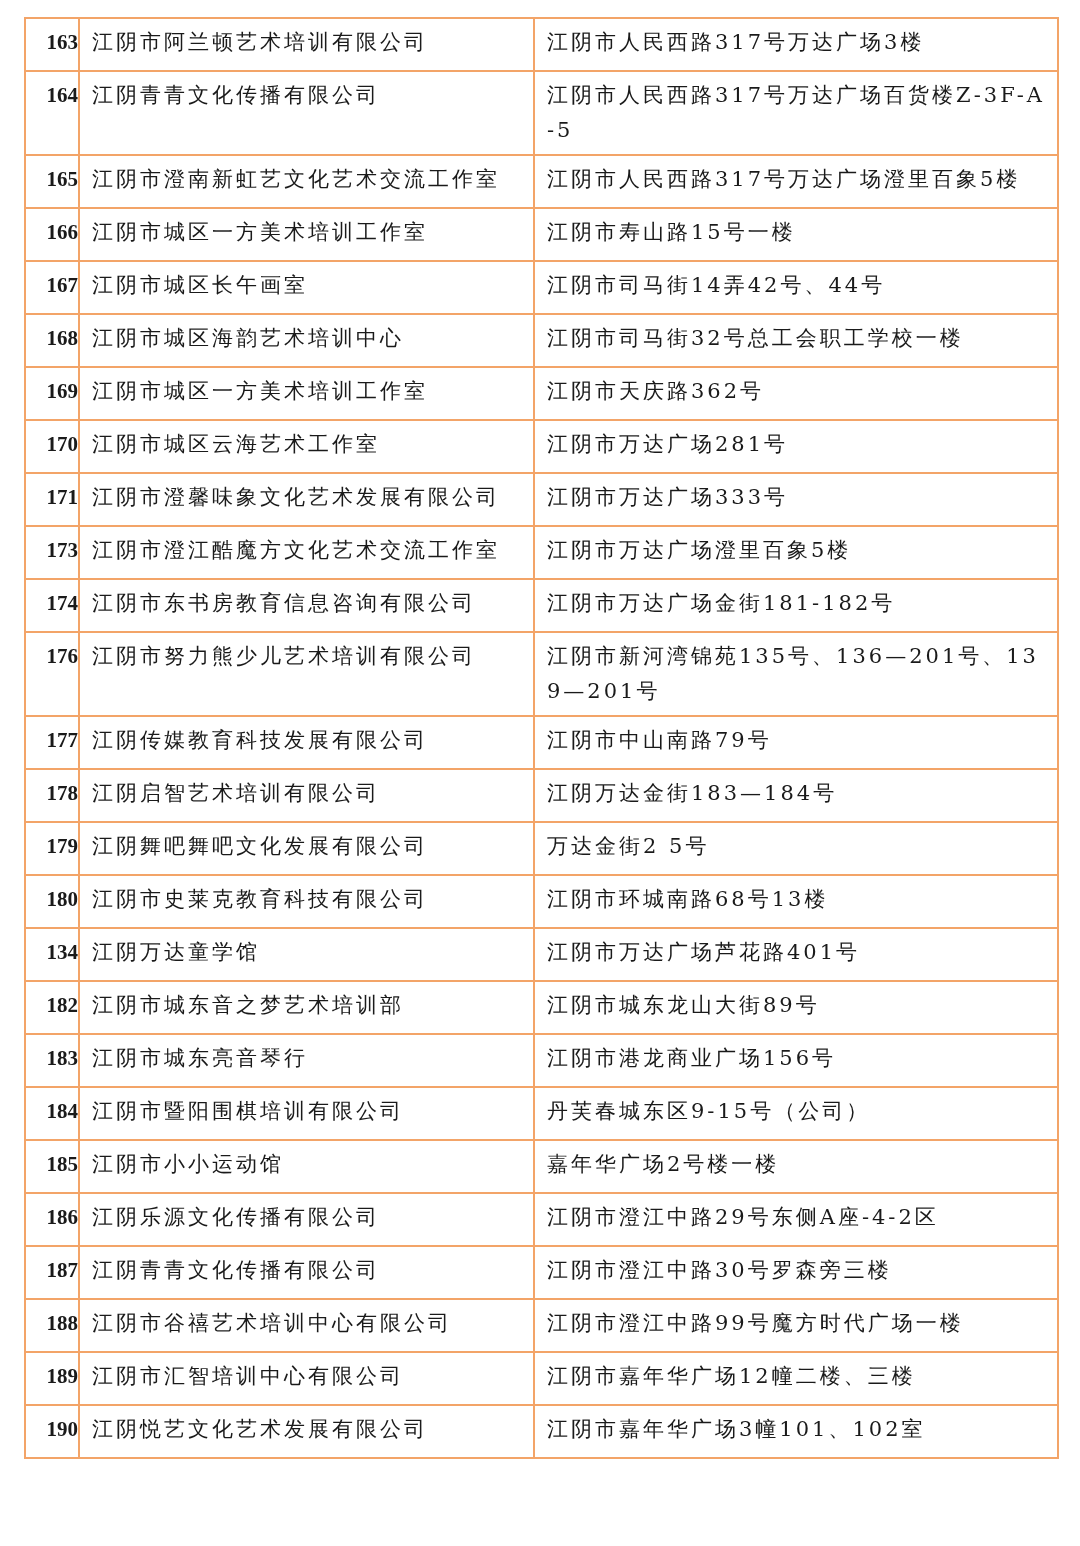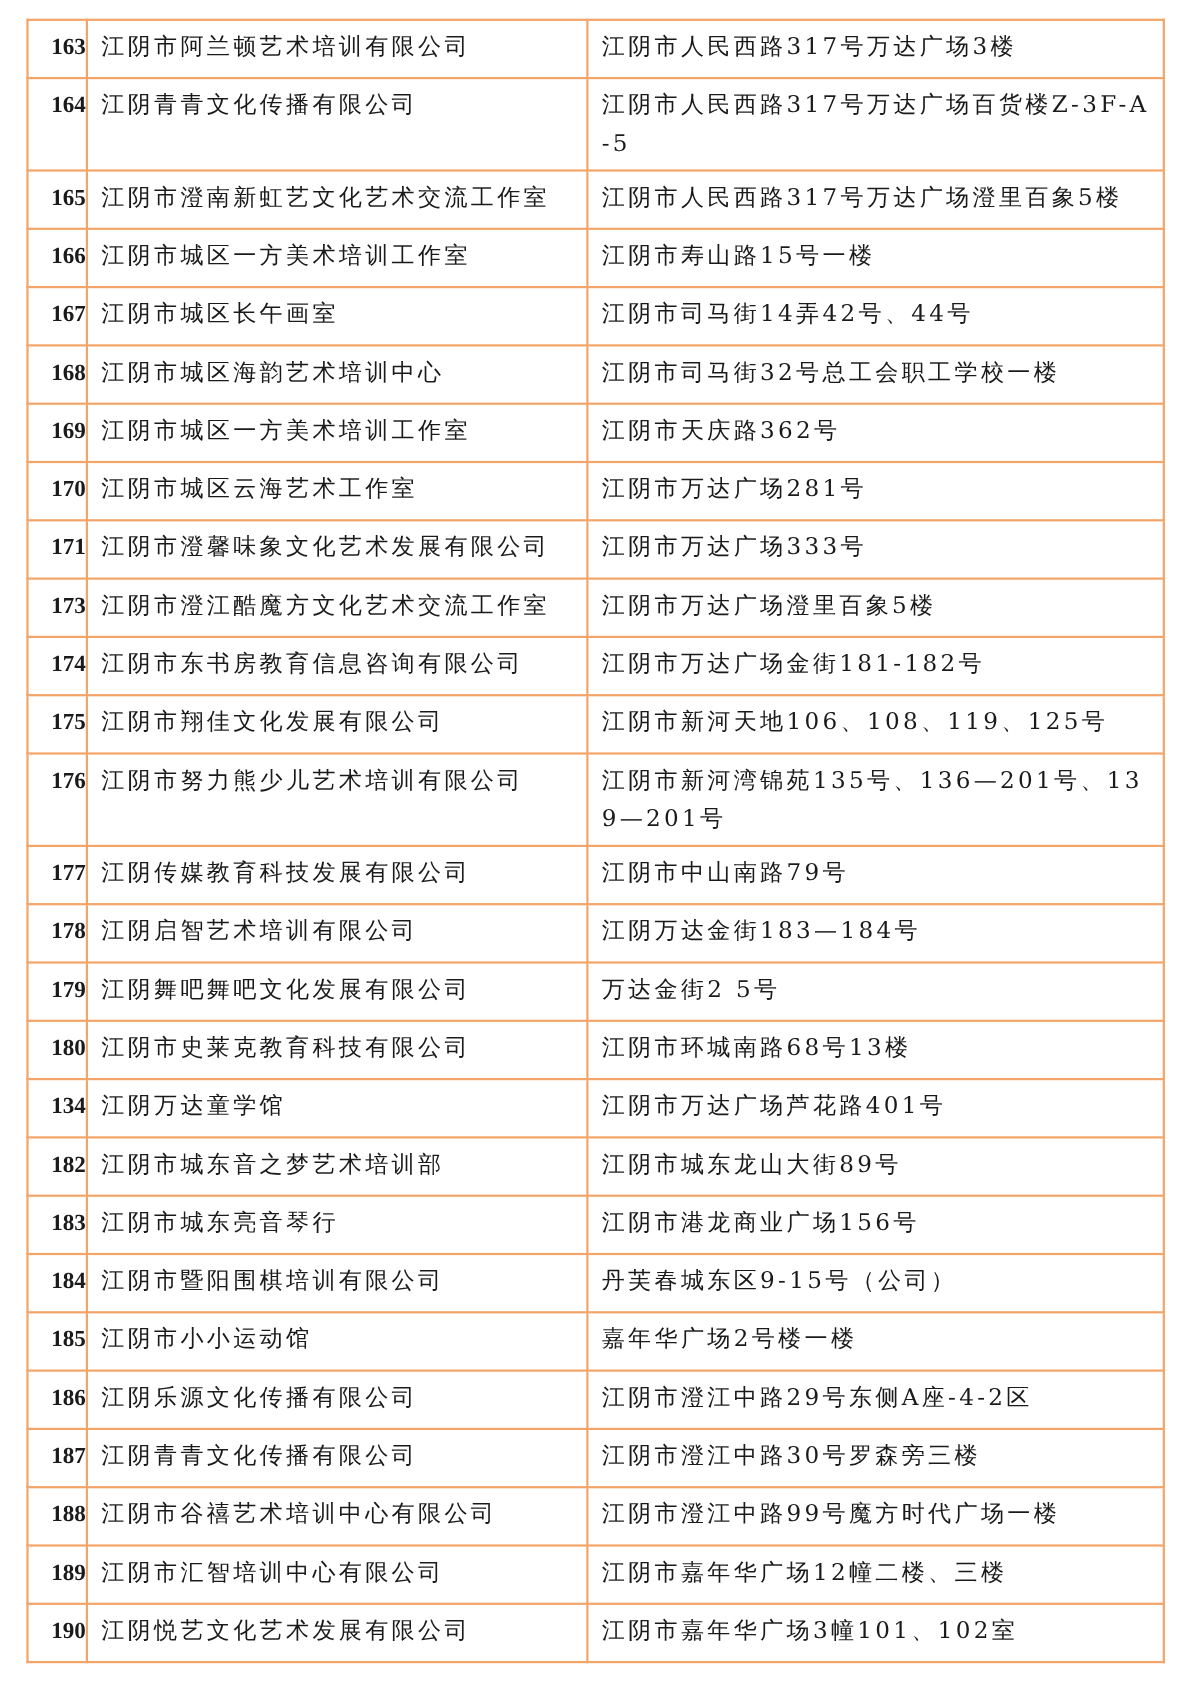--- a/index.html
+++ b/index.html
@@ -120,25 +120,20 @@
     <td class="cell-name">江阴市澄江酷魔方文化艺术交流工作室</td>
     <td class="cell-addr">江阴市万达广场澄里百象5楼</td>
   </tr>
 
   <tr class="row-single">
     <td class="cell-num">174</td>
     <td class="cell-name">江阴市东书房教育信息咨询有限公司</td>
     <td class="cell-addr">江阴市万达广场金街181-182号</td>
   </tr>
 
-  <tr class="row-single">
-    <td class="cell-num">175</td>
-    <td class="cell-name">江阴市翔佳文化发展有限公司</td>
-    <td class="cell-addr">江阴市新河天地106、108、119、125号</td>
-  </tr>
 
   <tr class="row-double">
     <td class="cell-num">176</td>
     <td class="cell-name">江阴市努力熊少儿艺术培训有限公司</td>
     <td class="cell-addr">江阴市新河湾锦苑135号、136—201号、139—201号</td>
   </tr>
 
   <tr class="row-single">
     <td class="cell-num">177</td>
     <td class="cell-name">江阴传媒教育科技发展有限公司</td>

